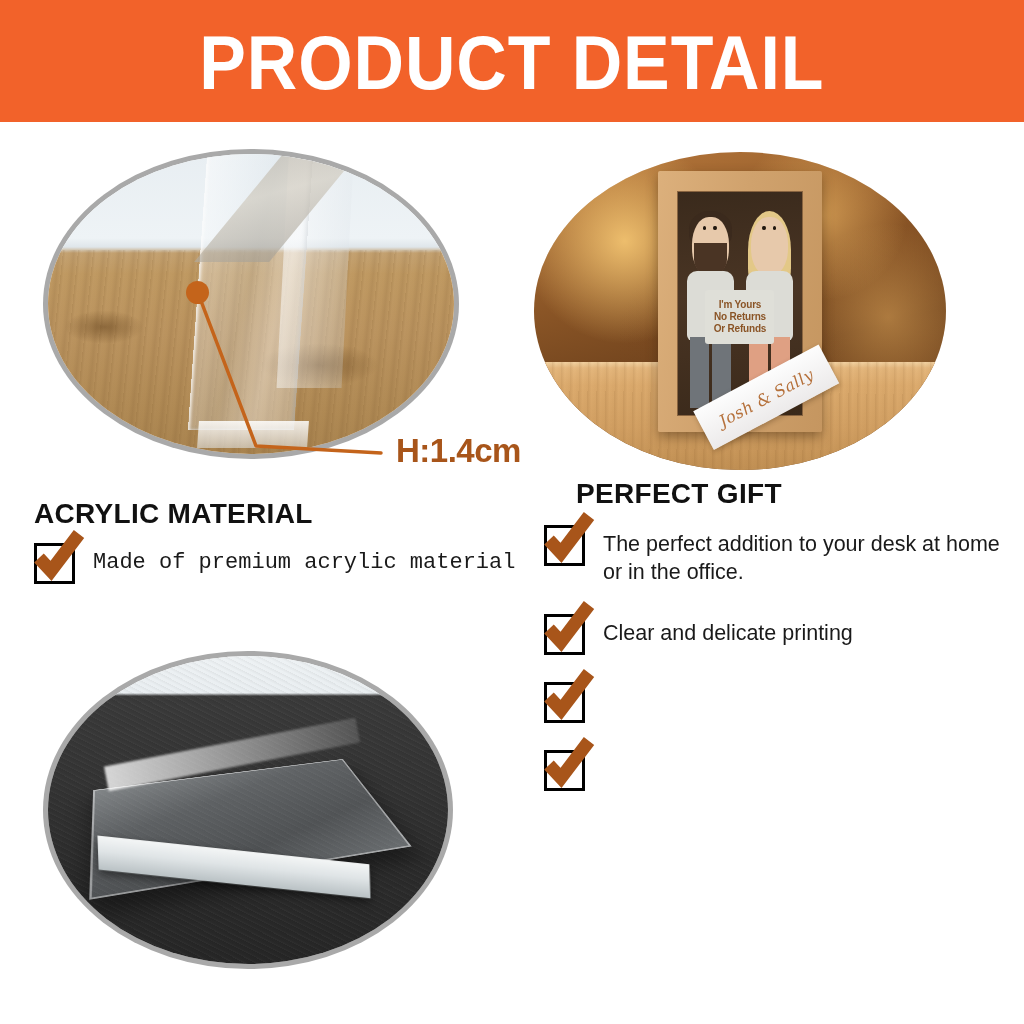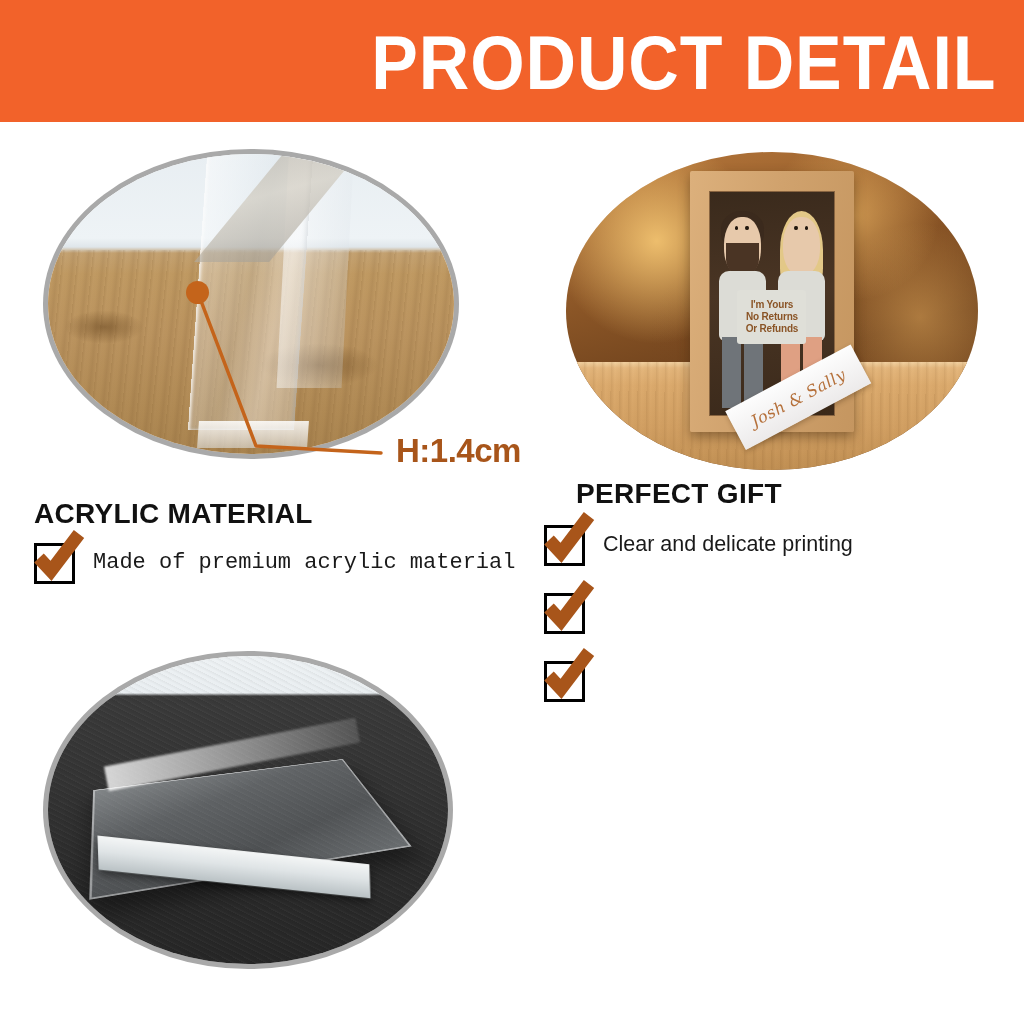--- a/index.html
+++ b/index.html
@@ -19,21 +19,21 @@
   
   #header-banner {
     position: absolute;
     left: 0;
     top: 0;
     width: 1024px;
     height: 122px;
     background: #F2622A;
     display: flex;
     align-items: center;
-    justify-content: flex-end;
+    justify-content: center;
   }
   #header-title {
     color: #ffffff;
     font-family: "Liberation Sans Narrow", "Liberation Sans", sans-serif;
     font-weight: bold;
     font-size: 76px;
     letter-spacing: 1px;
     transform: scaleX(0.92);
     line-height: 1;
     white-space: nowrap;
@@ -177,21 +177,21 @@
     top: 432px;
     color: #A8551A;
     font-weight: bold;
     font-size: 33px;
     letter-spacing: -0.5px;
     white-space: nowrap;
   }
 
   
   #photo-giftbox {
-    left: 566px;
+    left: 534px;
     top: 152px;
     width: 412px;
     height: 318px;
   }
   .bokeh-bg {
     position: absolute;
     inset: 0;
     background:
       radial-gradient(circle at 22% 28%, rgba(252,206,120,0.85) 0%, rgba(252,206,120,0) 26%),
       radial-gradient(circle at 70% 20%, rgba(250,196,110,0.55) 0%, rgba(250,196,110,0) 22%),
@@ -542,20 +542,28 @@
 </ul>
 
 <div id="heading-gift" class="section-heading">PERFECT GIFT</div>
 <ul id="list-gift" class="feature-list">
   <li class="feature-item">
     <span class="checkbox">
       <svg viewBox="0 0 54 54" aria-hidden="true">
           <path d="M7 27 L19 40 L47 3" fill="none" stroke="#A8551A" stroke-width="13"></path>
         </svg>
     </span>
+    <span class="feature-text">The perfect addition to your desk at home or in the office.</span>
+  </li>
+  <li class="feature-item">
+    <span class="checkbox">
+      <svg viewBox="0 0 54 54" aria-hidden="true">
+          <path d="M7 27 L19 40 L47 3" fill="none" stroke="#A8551A" stroke-width="13"></path>
+        </svg>
+    </span>
     <span class="feature-text">Clear and delicate printing</span>
   </li>
   <li class="feature-item">
     <span class="checkbox">
       <svg viewBox="0 0 54 54" aria-hidden="true">
           <path d="M7 27 L19 40 L47 3" fill="none" stroke="#A8551A" stroke-width="13"></path>
         </svg>
     </span>
   </li>
   <li class="feature-item">

